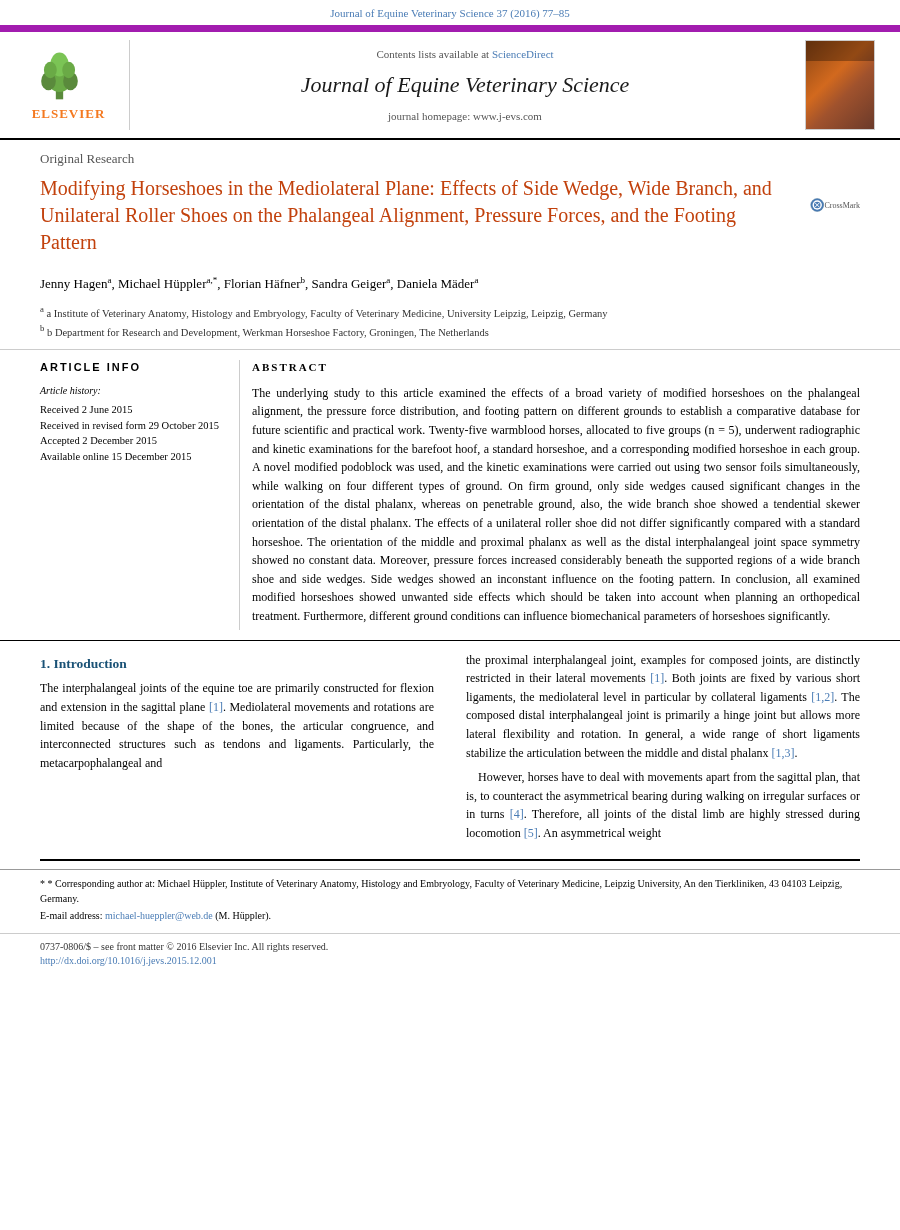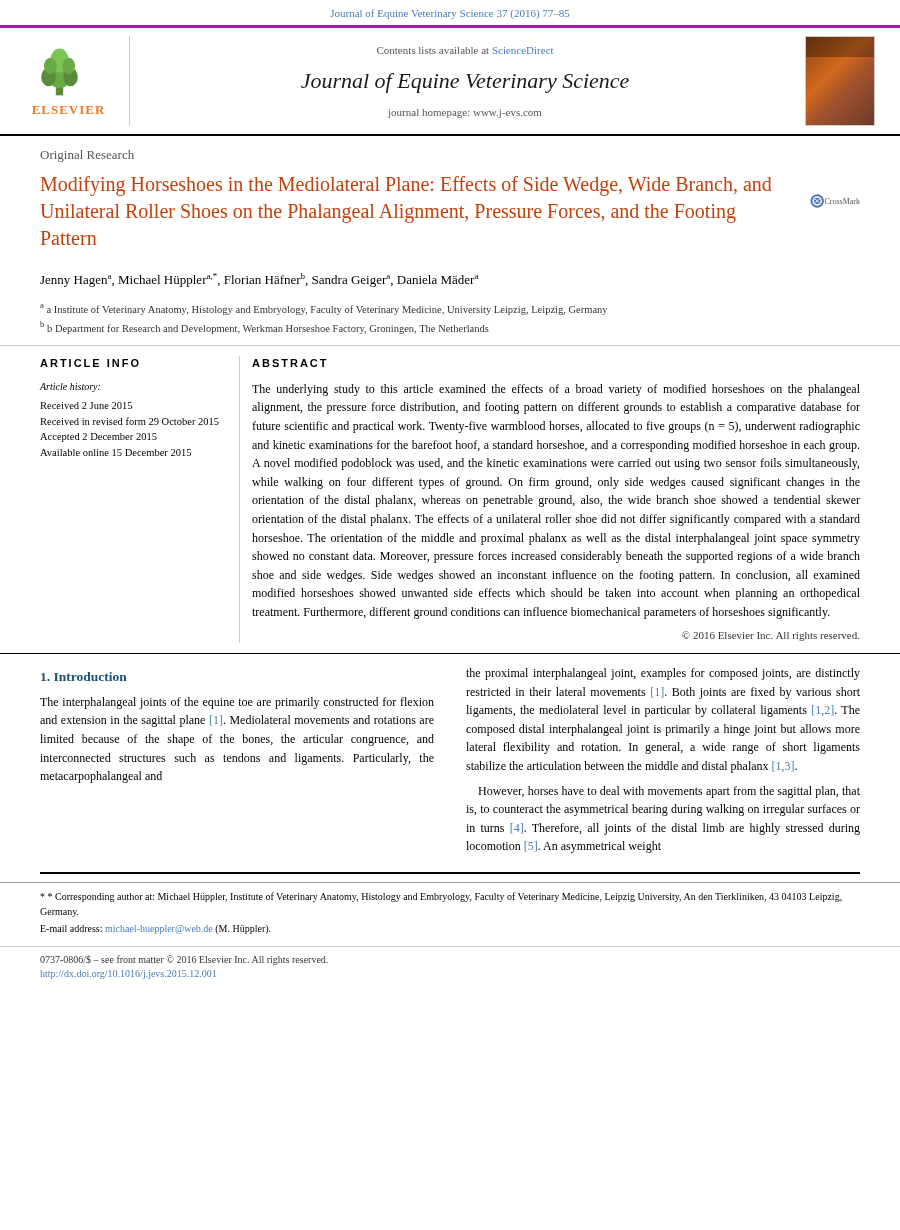--- a/index.html
+++ b/index.html
@@ -10,21 +10,21 @@
       font-size: 13px;
       line-height: 1.4;
       width: 900px;
       min-height: 1230px;
     }
     .top-bar {
       text-align: center;
       padding: 6px 0 4px;
       font-size: 11px;
       color: #4a7cb5;
-      border-bottom: 3px solid #a21caf;
+      border-bottom: 7px solid #a21caf;
     }
     .header-section {
       display: flex;
       align-items: stretch;
       border-bottom: 2px solid #000;
       padding: 8px 20px;
       position: relative;
     }
     .header-left {
       width: 110px;
@@ -206,21 +206,21 @@
     }
     .right-column {
       flex: 1;
     }
     .abstract-title {
       font-size: 11px;
       letter-spacing: 2px;
       font-weight: bold;
       text-transform: uppercase;
       margin-bottom: 8px;
-      font-family: Liberation Sans, sans-serif;
+      font-family: Liberation Serif, serif;
     }
     .abstract-text {
       font-size: 12px;
       line-height: 1.55;
       text-align: justify;
     }
     .abstract-text p {
       margin-bottom: 4px;
     }
     .copyright-line {
@@ -372,21 +372,20 @@
       <div class="info-item">Received in revised form 29 October 2015</div>
       <div class="info-item">Accepted 2 December 2015</div>
       <div class="info-item">Available online 15 December 2015</div>
     </div>
   </div>
   <div class="right-column">
     <div class="abstract-title">ABSTRACT</div>
     <div class="abstract-text">
       <p>The underlying study to this article examined the effects of a broad variety of modified horseshoes on the phalangeal alignment, the pressure force distribution, and footing pattern on different grounds to establish a comparative database for future scientific and practical work. Twenty-five warmblood horses, allocated to five groups (n = 5), underwent radiographic and kinetic examinations for the barefoot hoof, a standard horseshoe, and a corresponding modified horseshoe in each group. A novel modified podoblock was used, and the kinetic examinations were carried out using two sensor foils simultaneously, while walking on four different types of ground. On firm ground, only side wedges caused significant changes in the orientation of the distal phalanx, whereas on penetrable ground, also, the wide branch shoe showed a tendential skewer orientation of the distal phalanx. The effects of a unilateral roller shoe did not differ significantly compared with a standard horseshoe. The orientation of the middle and proximal phalanx as well as the distal interphalangeal joint space symmetry showed no constant data. Moreover, pressure forces increased considerably beneath the supported regions of a wide branch shoe and side wedges. Side wedges showed an inconstant influence on the footing pattern. In conclusion, all examined modified horseshoes showed unwanted side effects which should be taken into account when planning an orthopedical treatment. Furthermore, different ground conditions can influence biomechanical parameters of horseshoes significantly.</p>
     </div>
-    <div class="copyright-line">© 2016 Elsevier Inc. All rights reserved.</div>
   </div>
 </div>
 
 <div class="body-section">
   <div class="two-col-body">
     <div class="body-col-left">
       <div class="section-heading">1. Introduction</div>
       <div class="body-text">
         <p>The interphalangeal joints of the equine toe are primarily constructed for flexion and extension in the sagittal plane <a class="ref-link">[1]</a>. Mediolateral movements and rotations are limited because of the shape of the bones, the articular congruence, and interconnected structures such as tendons and ligaments. Particularly, the metacarpophalangeal and</p>
       </div>

